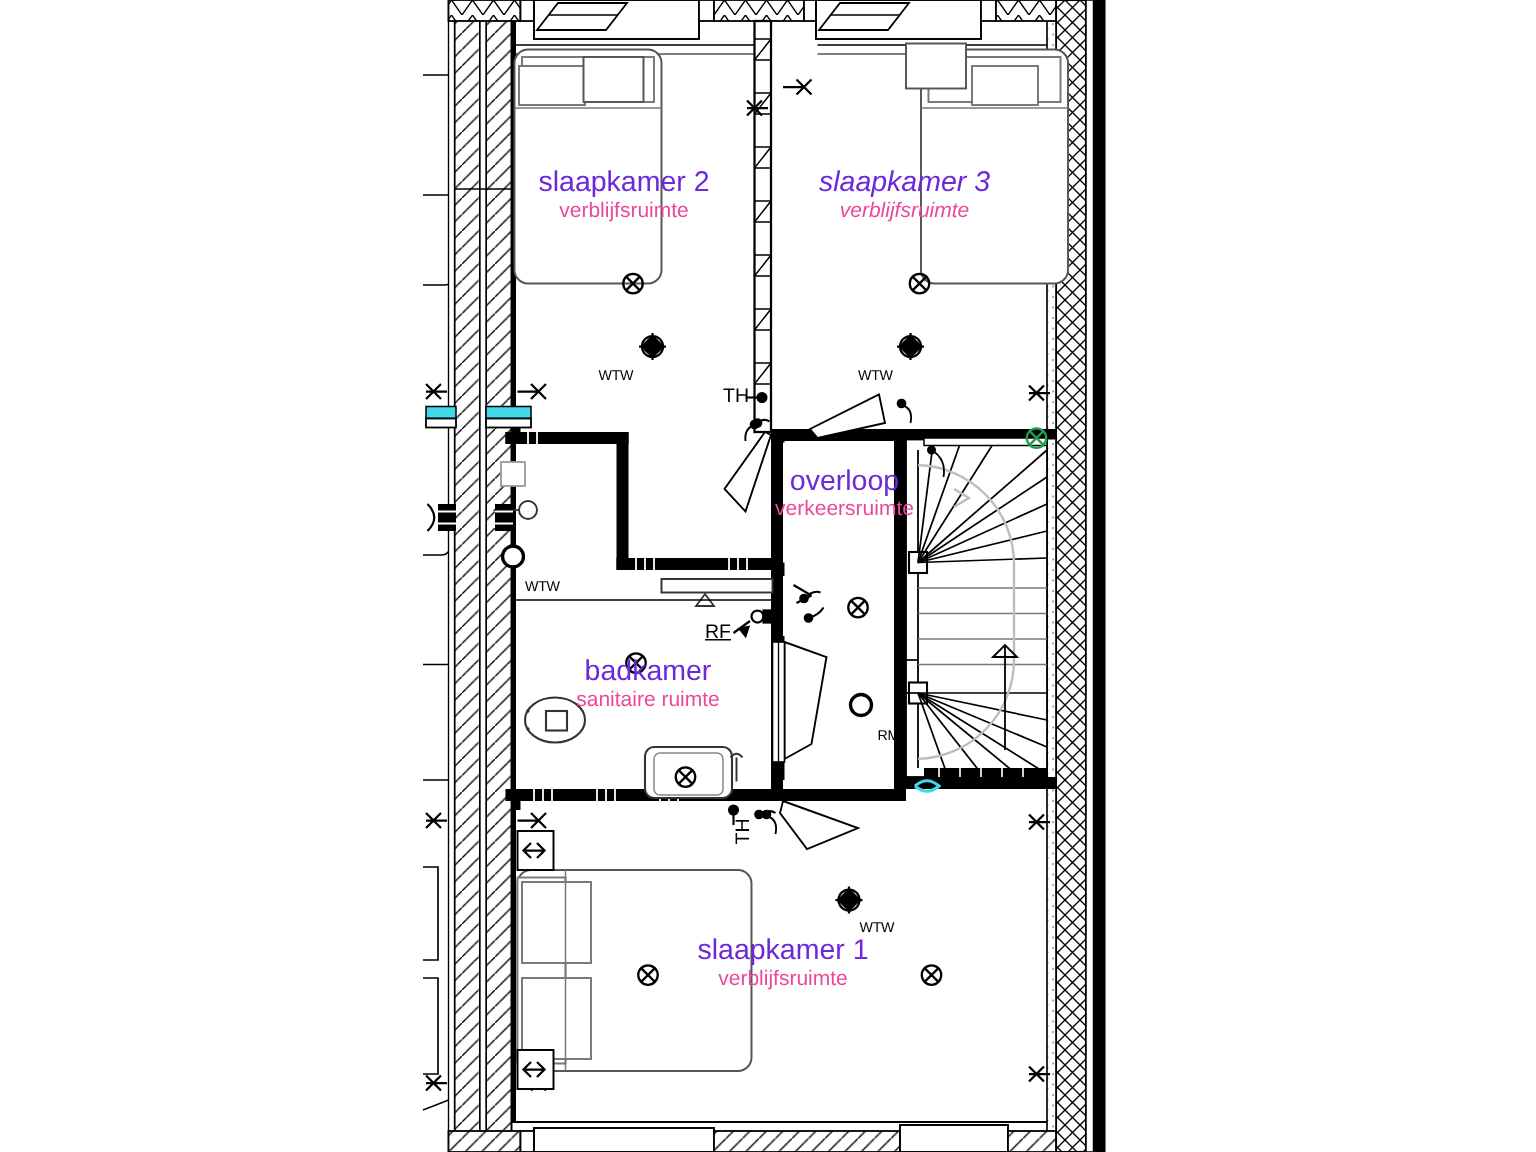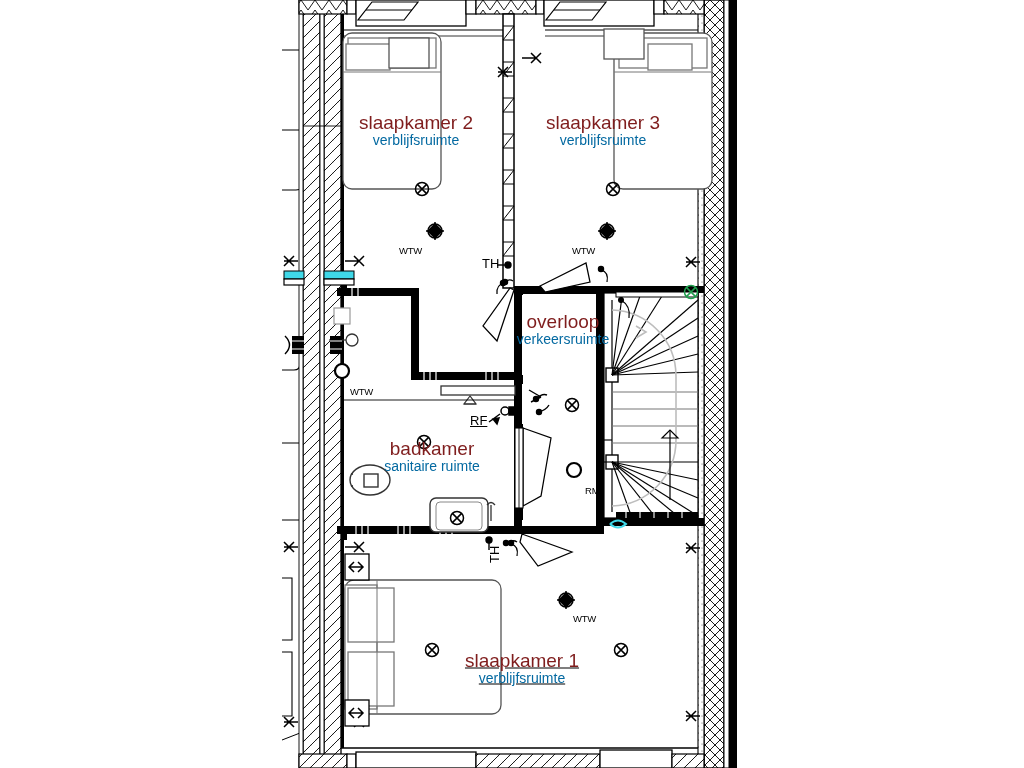--- a/index.html
+++ b/index.html
@@ -1,22 +1,22 @@
 <!DOCTYPE html>
 <html><head>
 <meta charset="utf-8">
 <style>
   html,body{margin:0;padding:0;background:#ffffff;}
   body{width:1024px;height:768px;overflow:hidden;
        font-family:"Liberation Sans",sans-serif;color:#000;}
   #plan{position:relative;width:1024px;height:768px;background:#fff;}
   svg{display:block;}
   .roomlabel{position:absolute;text-align:center;pointer-events:none;}
-  .roomlabel .nm{font-size:19px;line-height:20px;white-space:nowrap;color:#7f1d1d;}
-  .roomlabel .sub{font-size:14px;line-height:15px;white-space:nowrap;color:#0369a1;}
+  .roomlabel .nm{font-size:19px;line-height:20px;white-space:nowrap;color:#6d28d9;}
+  .roomlabel .sub{font-size:14px;line-height:15px;white-space:nowrap;color:#ec4899;}
   .tinylab{position:absolute;font-size:9.5px;letter-spacing:-0.2px;color:#000;margin-top:20px;}
   .midlab{position:absolute;font-size:13px;color:#000;}
   .vlab{position:absolute;font-size:13px;color:#000;
         transform:rotate(-90deg);transform-origin:left top;}
 </style>
 </head>
 <body>
 
 <div id="plan">
 
@@ -451,36 +451,36 @@
     <path d="M341,126 L303,126" stroke-width="0.9"></path>
   </g>
 
 </svg>
 
 <div class="roomlabel" style="left:416px;top:130px;transform:translate(-50%,-50%);">
   <div class="nm">slaapkamer 2</div>
   <div class="sub">verblijfsruimte</div>
 </div>
 
-<div class="roomlabel" style="left:603px;top:130px;transform:translate(-50%,-50%);">
+<div class="roomlabel" style="left:603px;top:130px;transform:translate(-50%,-50%);font-style:italic;">
   <div class="nm">slaapkamer 3</div>
   <div class="sub">verblijfsruimte</div>
 </div>
 
 <div class="roomlabel" style="left:432px;top:456px;transform:translate(-50%,-50%);">
   <div class="nm">badkamer</div>
   <div class="sub">sanitaire ruimte</div>
 </div>
 
 <div class="roomlabel" style="left:563px;top:329px;transform:translate(-50%,-50%);">
   <div class="nm">overloop</div>
   <div class="sub">verkeersruimte</div>
 </div>
 
-<div class="roomlabel" style="left:522px;top:668px;transform:translate(-50%,-50%);text-decoration:underline;">
+<div class="roomlabel" style="left:522px;top:642px;transform:translate(-50%,-50%);">
   <div class="nm">slaapkamer 1</div>
   <div class="sub">verblijfsruimte</div>
 </div>
 
 <div class="tinylab" style="left:399px;top:225px;">WTW</div>
 <div class="tinylab" style="left:572px;top:225px;">WTW</div>
 <div class="tinylab" style="left:350px;top:366px;">WTW</div>
 <div class="tinylab" style="left:573px;top:593px;">WTW</div>
 <div class="tinylab" style="left:585px;top:465px;text-align:right;">RM</div>
 

